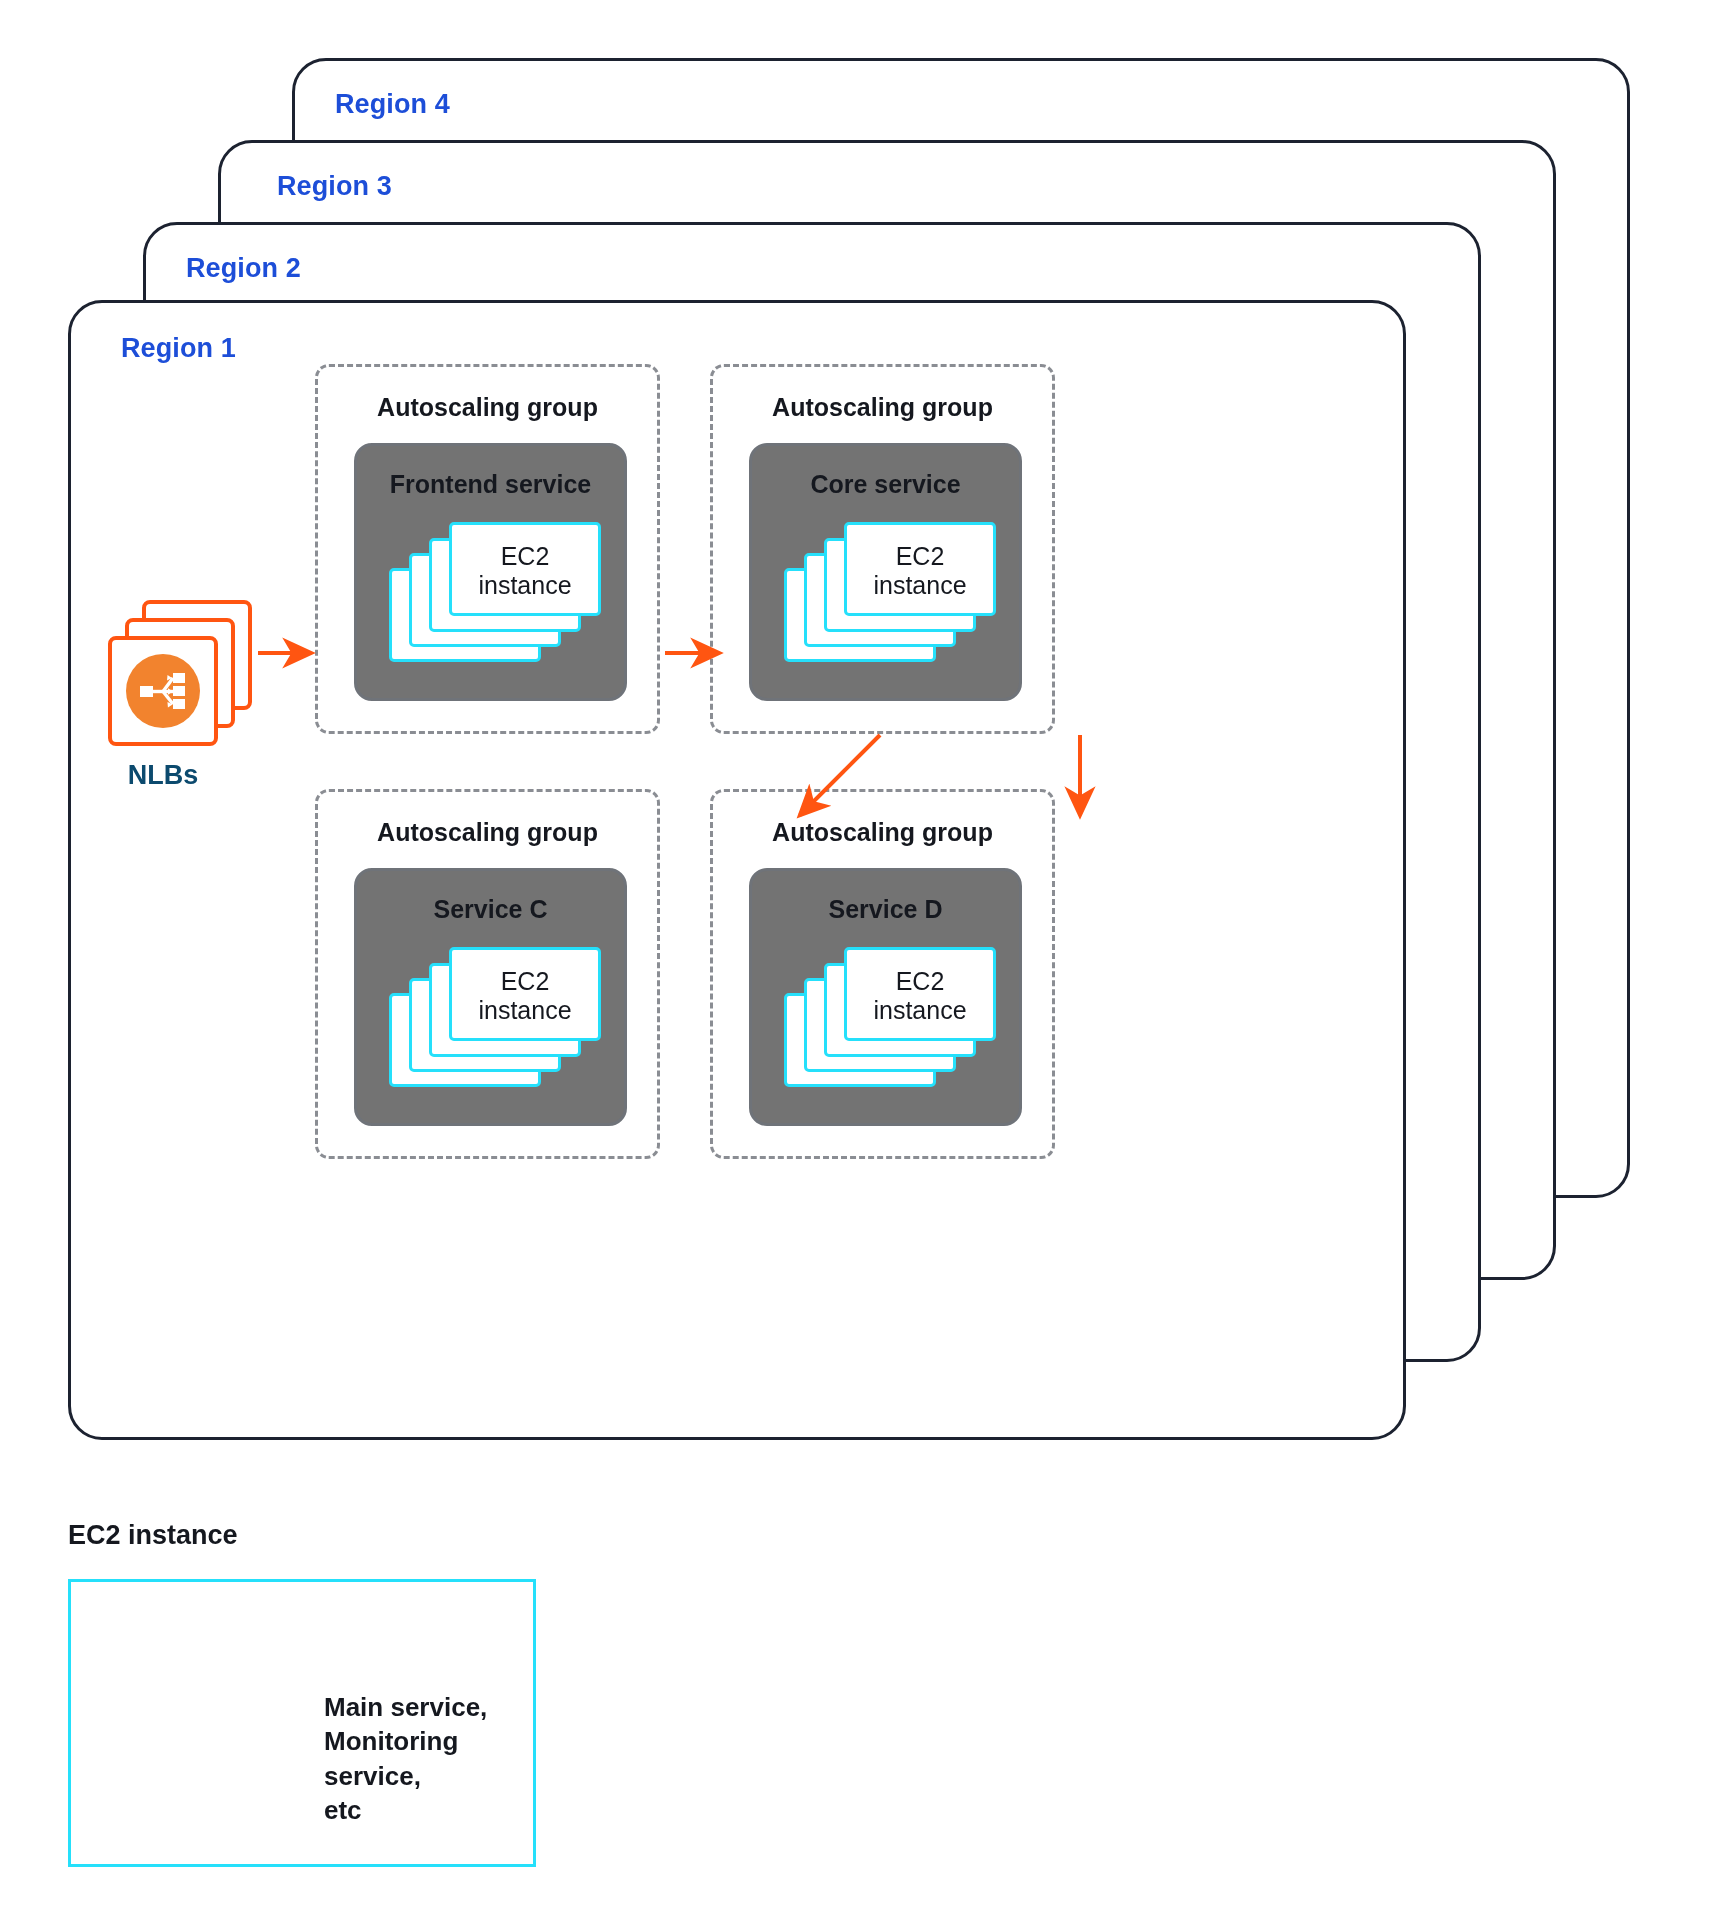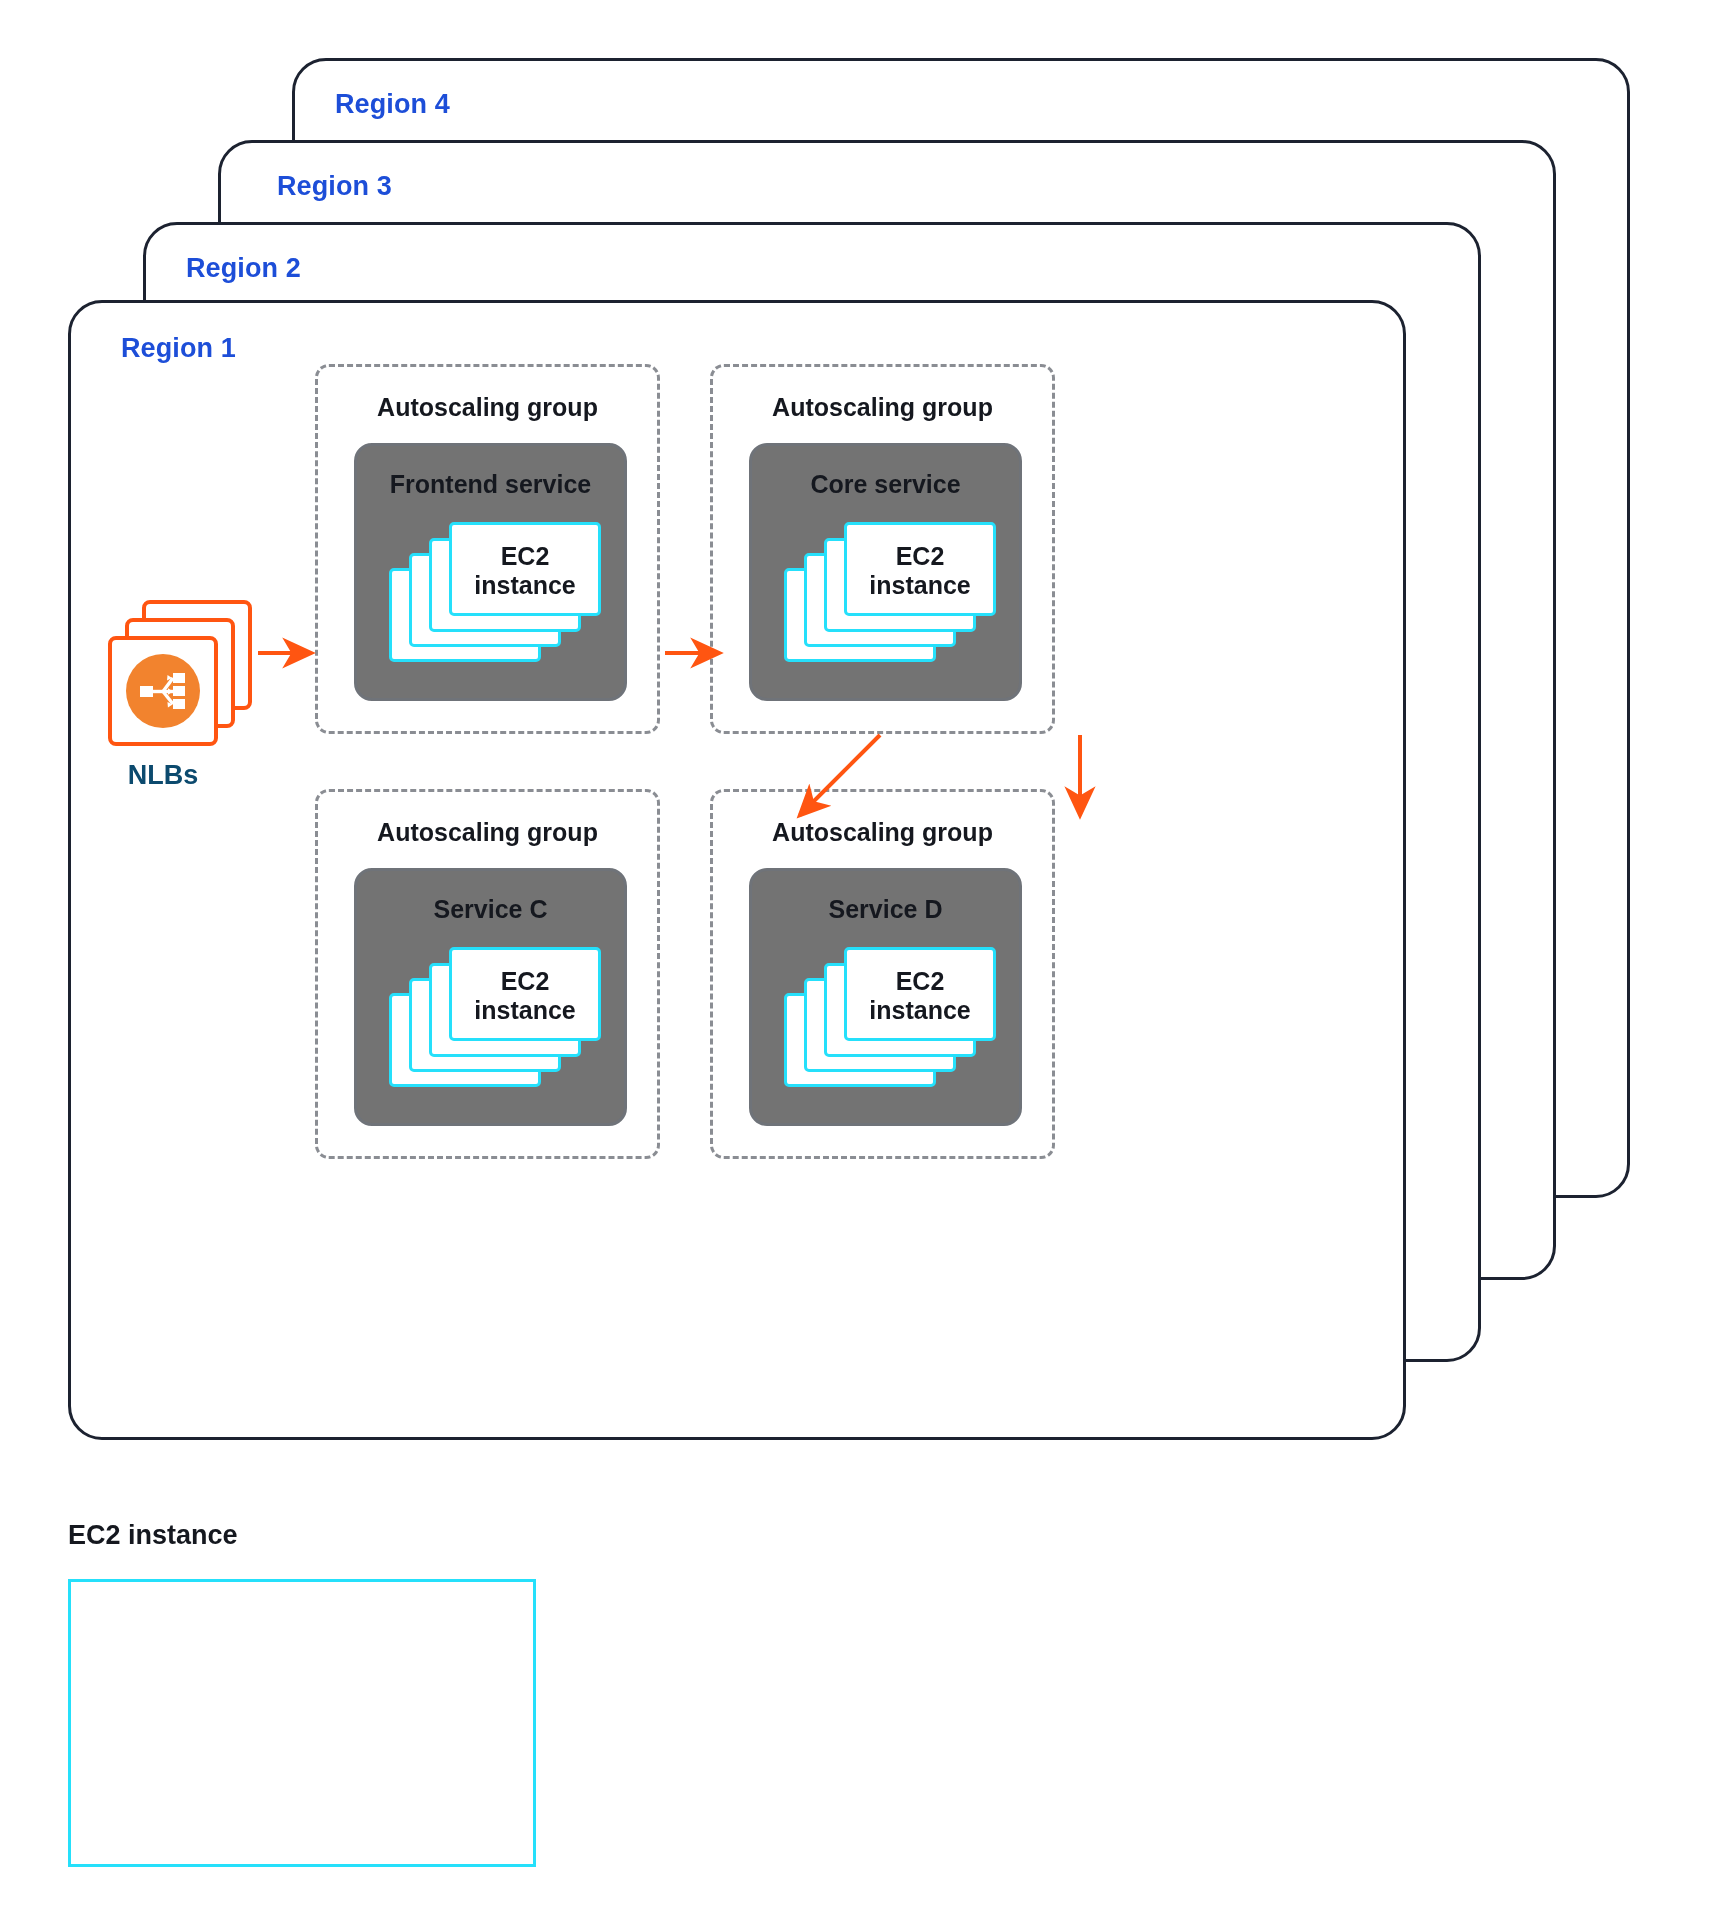--- a/index.html
+++ b/index.html
@@ -102,21 +102,21 @@
   }
   .ec2-layer.l1 { left: 0px;  top: 46px; z-index: 1; }
   .ec2-layer.l2 { left: 20px; top: 31px; z-index: 2; }
   .ec2-layer.l3 { left: 40px; top: 16px; z-index: 3; }
   .ec2-layer.l4 { left: 60px; top: 0px;  z-index: 4; }
   .ec2-text {
     position: absolute;
     left: 0; right: 0; top: 17px;
     text-align: center;
     font-size: 25px;
-    font-weight: 700;
+    font-weight: 400;
     line-height: 1.17;
     color: #15181f;
   }
 
   
   #nlb-group {
     position: absolute;
     left: 108px;
     top: 600px;
     width: 210px;
@@ -326,16 +326,20 @@
     </g>
 
     <g>
       <line x1="1080" y1="735" x2="1080" y2="815" stroke="#ff5511" stroke-width="4" marker-end="url(#ah)"></line>
     </g>
   </svg>
 
   <div id="legend">
     <div class="legend-heading">EC2 instance</div>
     <div class="legend-box">
+      <div class="legend-services">Main service,
+Monitoring
+service,
+etc</div>
     </div>
   </div>
 
 </div>
 
 </body></html>

